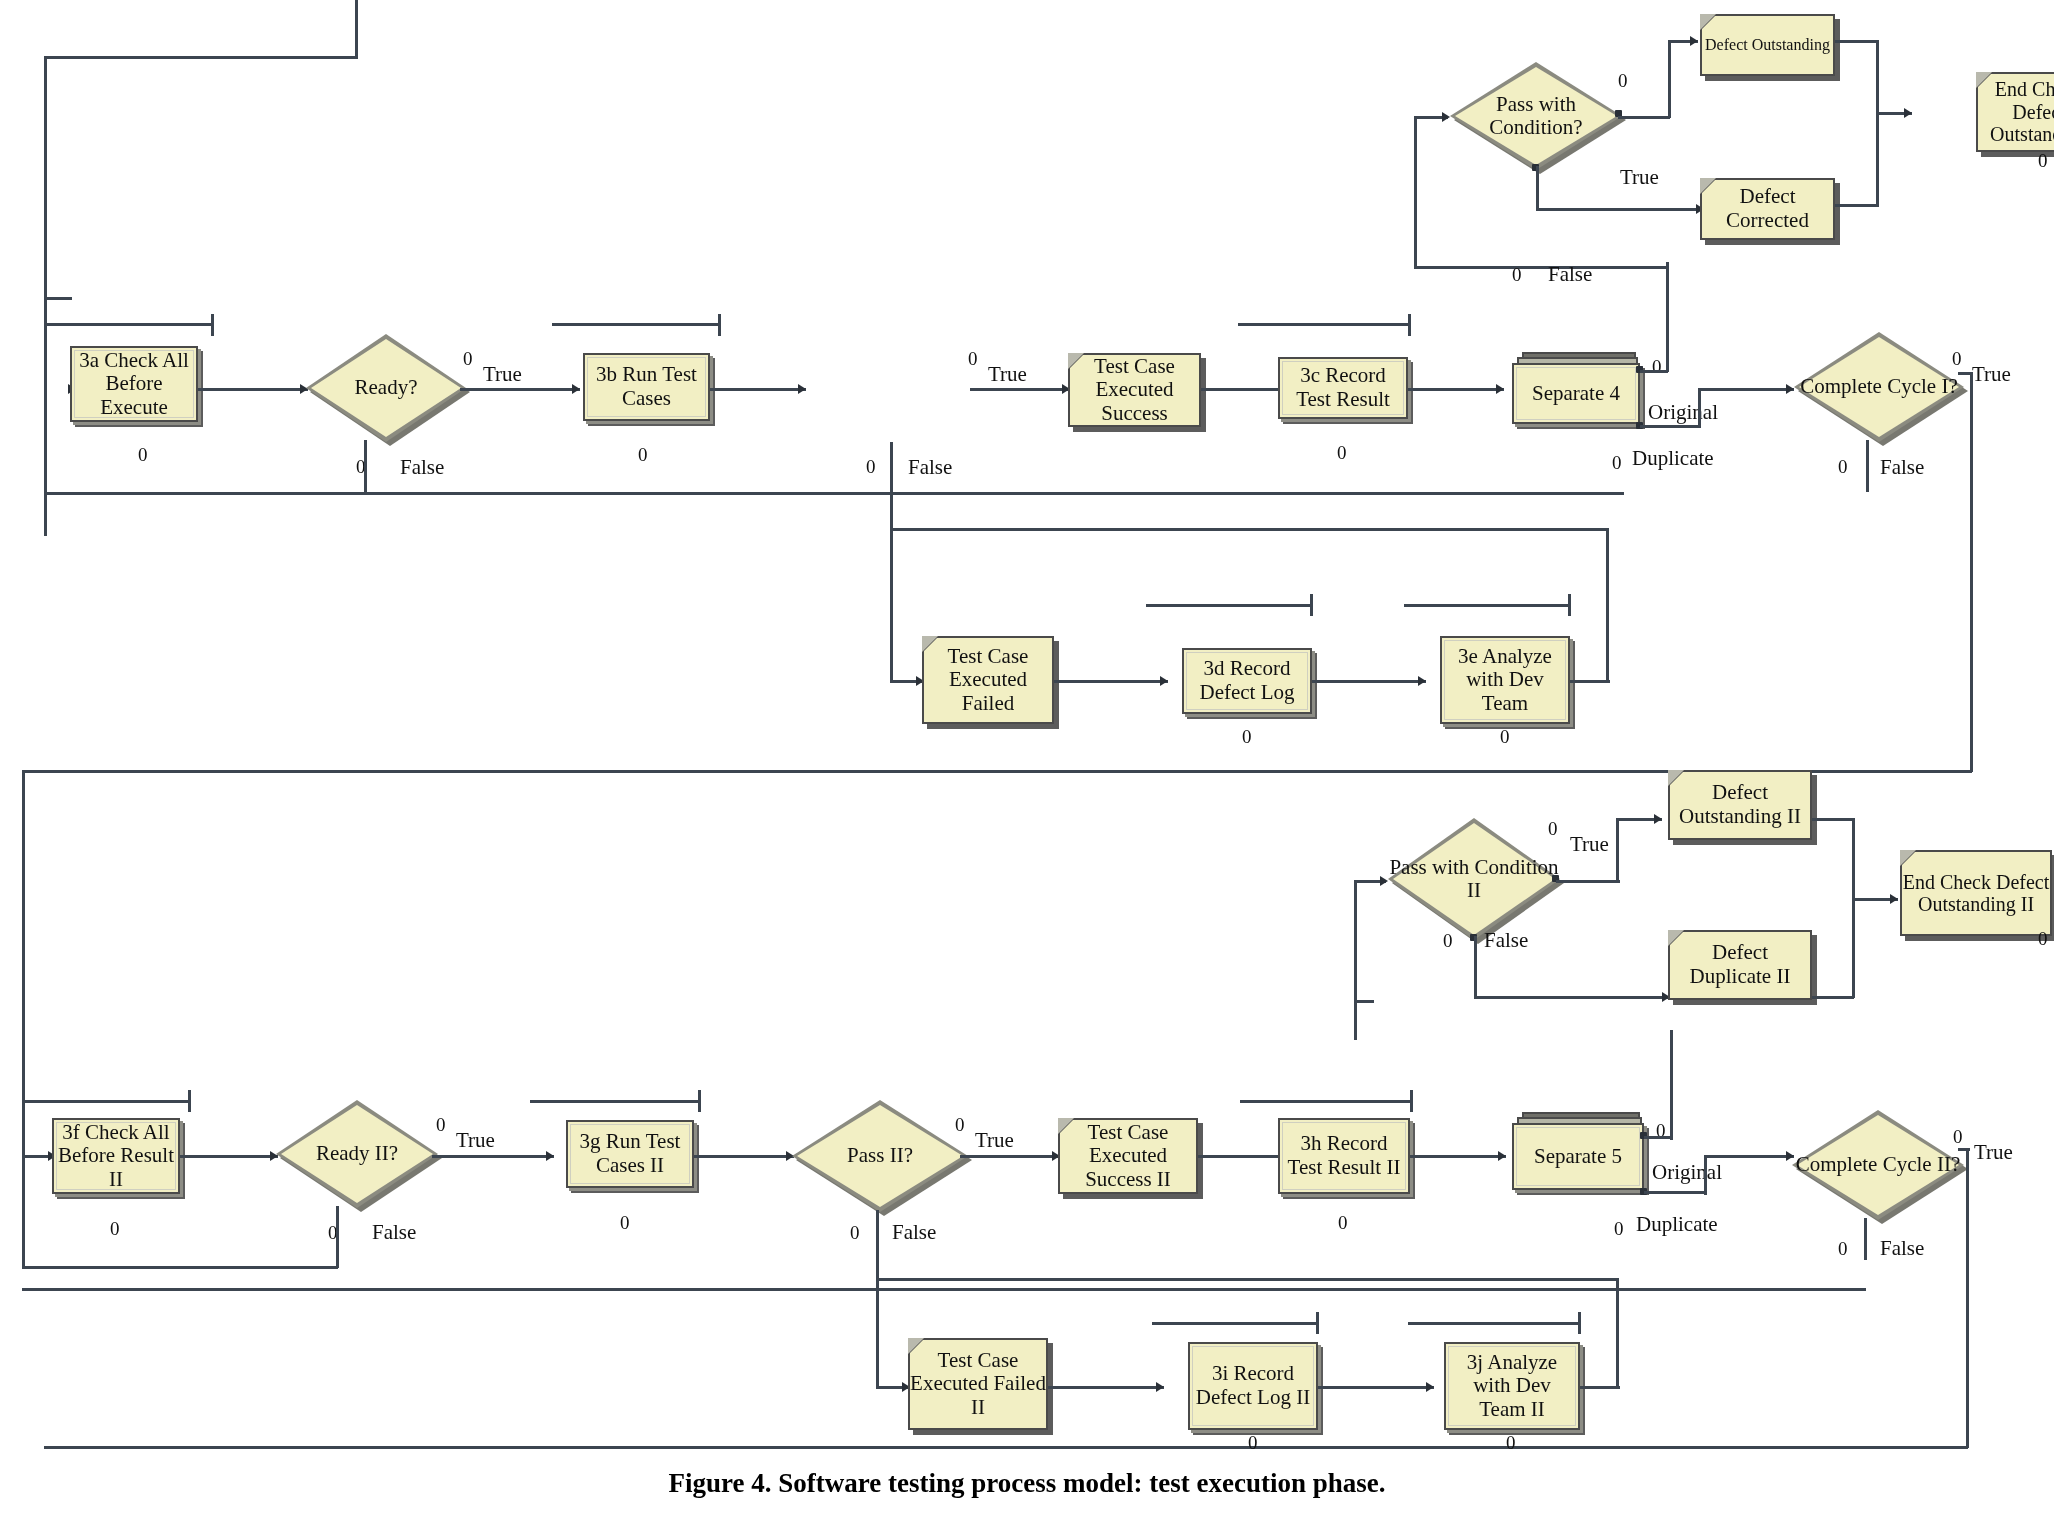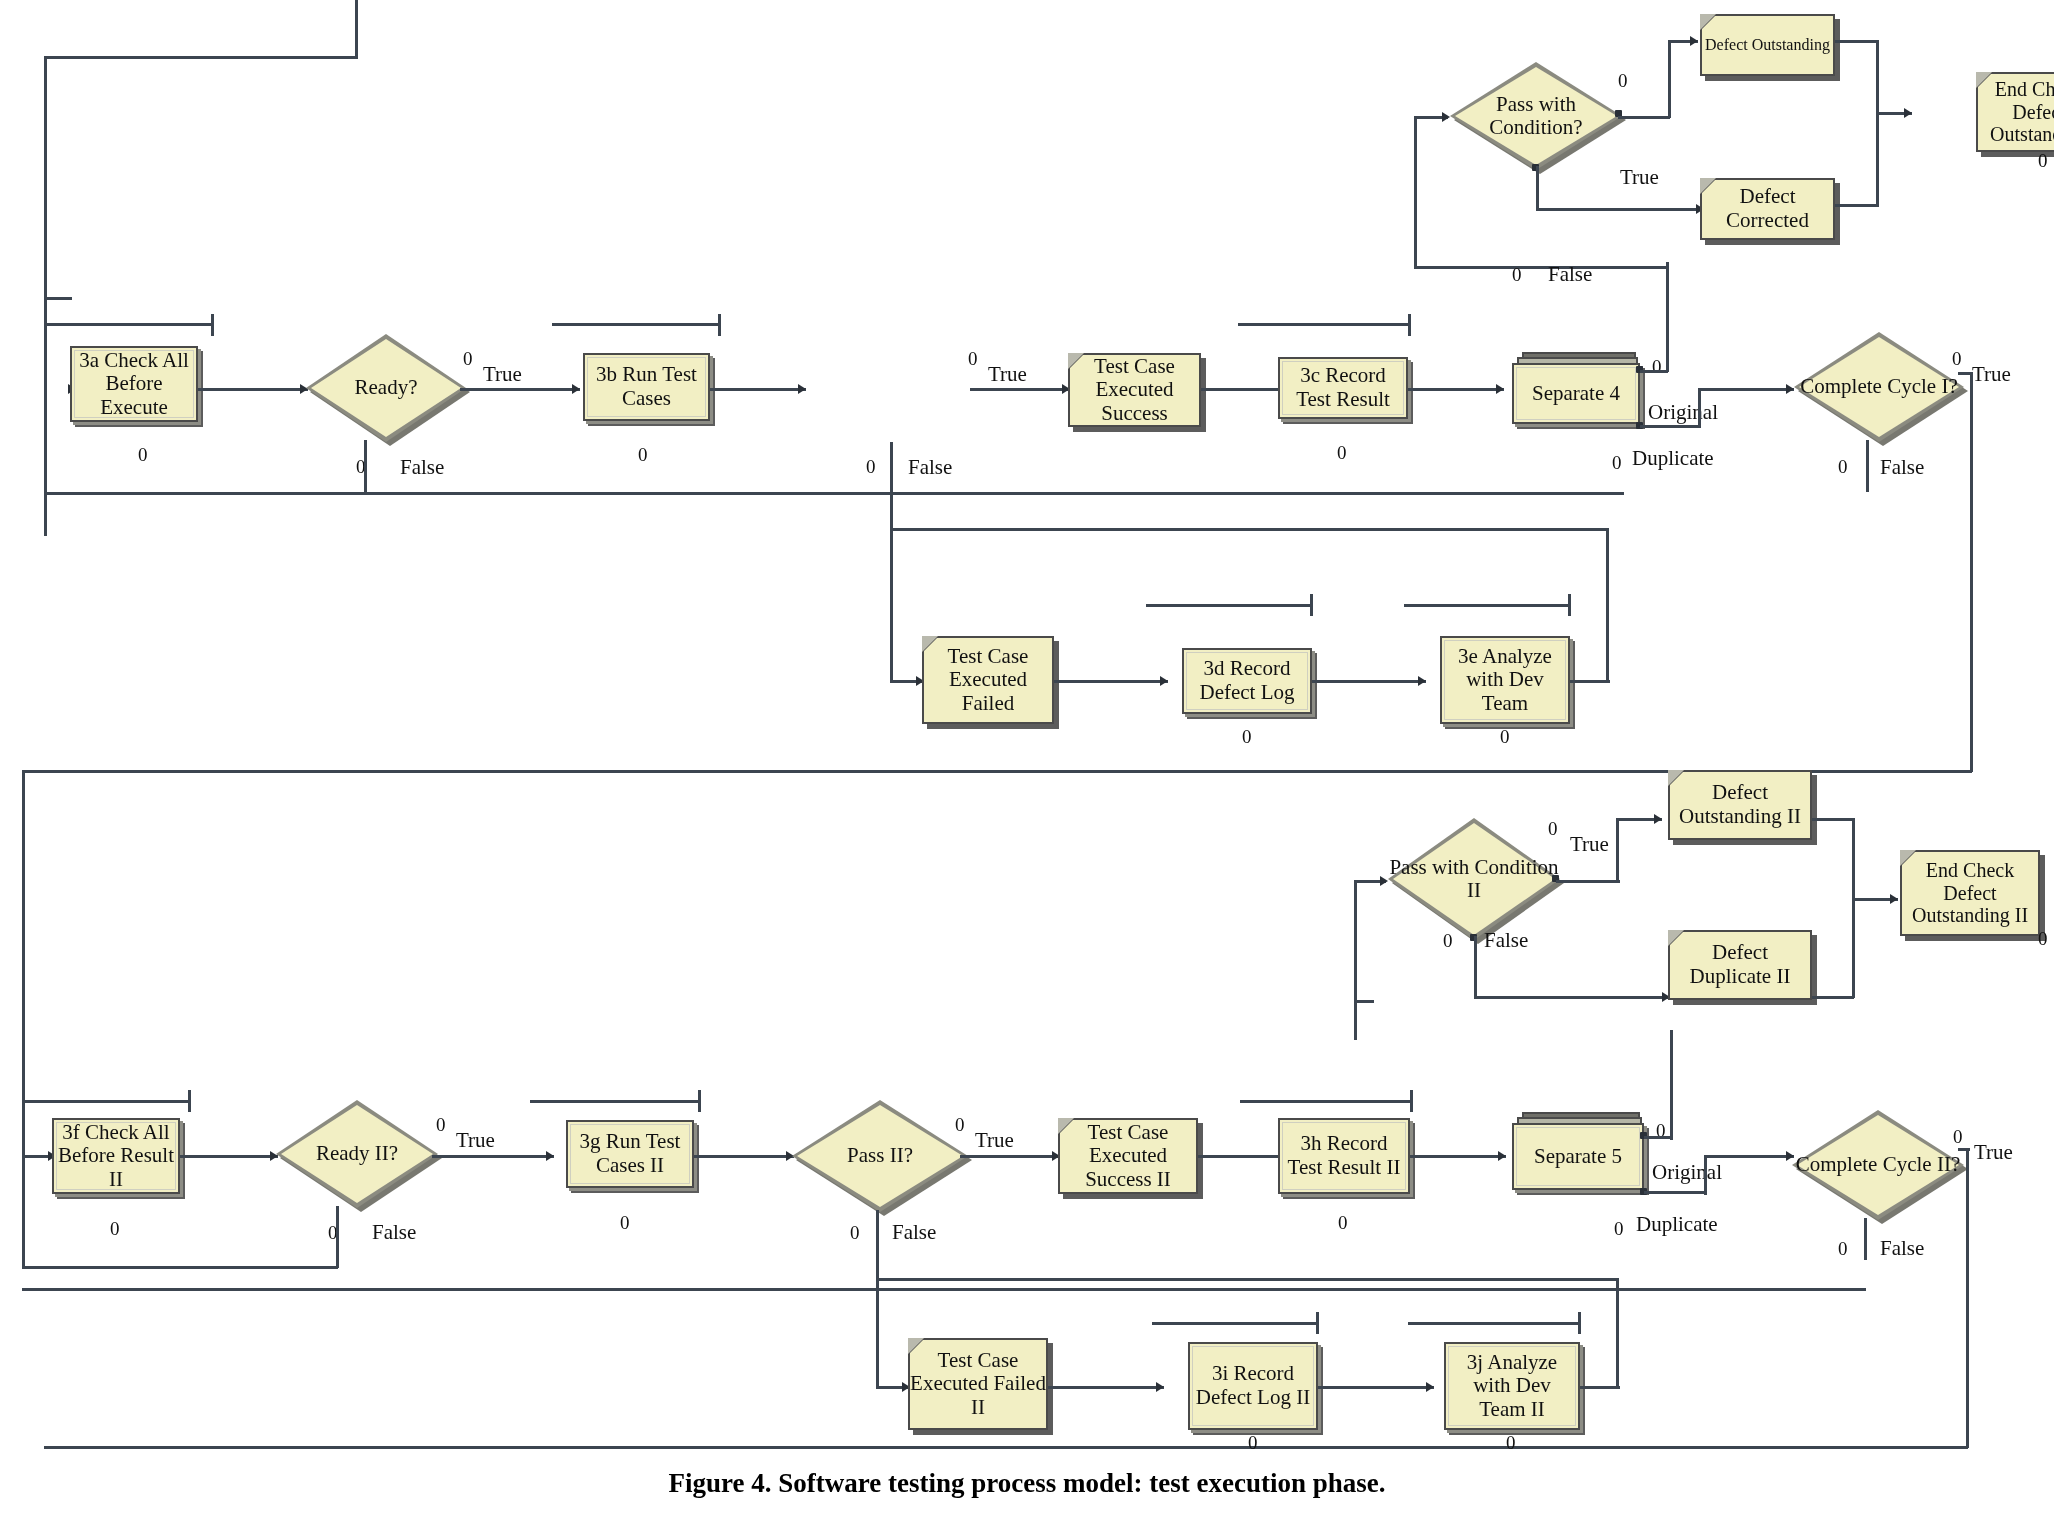--- a/index.html
+++ b/index.html
@@ -466,21 +466,21 @@
       </div>
     <div class="corner"></div>
   </div>
 
   <div class="h" style="left:1812px; top:818px; width:42px;"></div>
   <div class="h" style="left:1812px; top:996px; width:42px;"></div>
   <div class="v" style="left:1852px; top:818px; height:180px;"></div>
   <div class="h" style="left:1852px; top:898px; width:46px;"></div>
   <div class="arrow" style="left:1890px; top:894px;"></div>
 
-  <div class="bevelwrap" style="left:1900px; top:850px; width:140px; height:86px;">
+  <div class="bevelwrap" style="left:1900px; top:850px; width:140px; height:86px;padding-left:12px;">
     <div class="shadow"></div>
     <div class="edge"></div>
     <div class="face" style="font-size:20px;">
         <span>End Check Defect Outstanding II</span>
       </div>
     <div class="corner"></div>
   </div>
   <div class="zero" style="left:2038px; top:928px;">0</div>
 
   <div class="bevelwrap" style="left:908px; top:1338px; width:140px; height:92px;">

